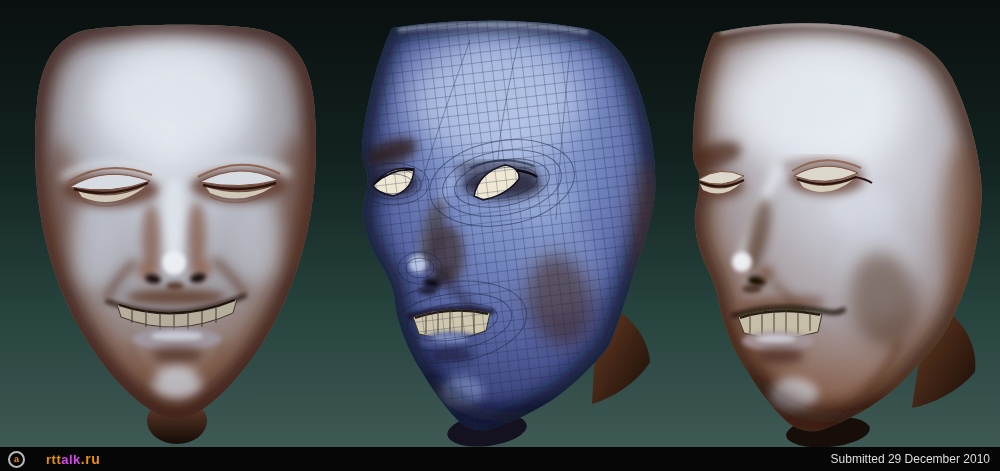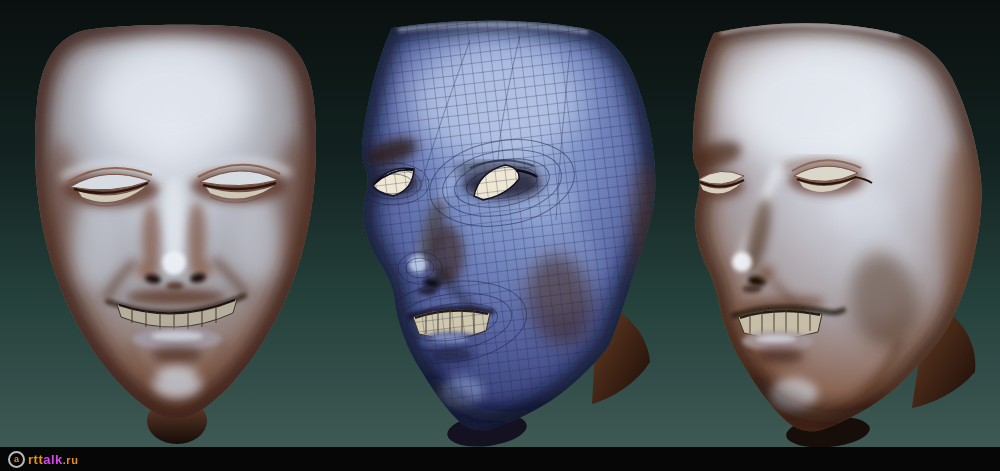--- a/index.html
+++ b/index.html
@@ -17,23 +17,23 @@
     background:#060606;display:flex;align-items:center;justify-content:space-between;
     box-sizing:border-box;padding:0 10px 0 8px;
   }
   .logo{display:flex;align-items:center;gap:3px;cursor:pointer;text-decoration:none;}
   .logo-ring{
     width:13px;height:13px;border:2px solid #b9b9b9;border-radius:50%;
     display:inline-flex;align-items:center;justify-content:center;flex:0 0 auto;
   }
   .logo-a{color:#e8920e;font-size:9px;font-weight:bold;line-height:1;transform:translateY(-.5px);}
   .logo-word{font-weight:bold;font-size:13px;letter-spacing:.5px;line-height:1;}
-  .lg-orange{color:#e8920e;}
+  .lg-orange{color:#e8920e;margin-left:18px;}
   .lg-silver{color:#d946ef;}
-  .lg-domain{color:#e8920e;font-size:11px;}
+  .lg-domain{color:#e8920e;font-size:14px;}
   .submitted{color:#dedede;font-size:12px;}
 </style>
 </head>
 <body>
 
 <div class="frame">
   <div class="stage">
     <svg width="1000" height="447" viewBox="0 0 1000 447">
       <defs>
         <filter id="f1" x="-60%" y="-60%" width="220%" height="220%">
@@ -295,14 +295,15 @@
     </svg>
   </div>
 
   <div class="footer">
     <a class="logo">
       <span class="logo-ring">
         <span class="logo-a">a</span>
       </span>
       <span class="logo-word"><span class="lg-orange">rtt</span><span class="lg-silver">alk</span><span class="lg-domain">.ru</span></span>
     </a>
+    <div class="submitted">Submitted 29 December 2010</div>
   </div>
 </div>
 
 </body></html>

